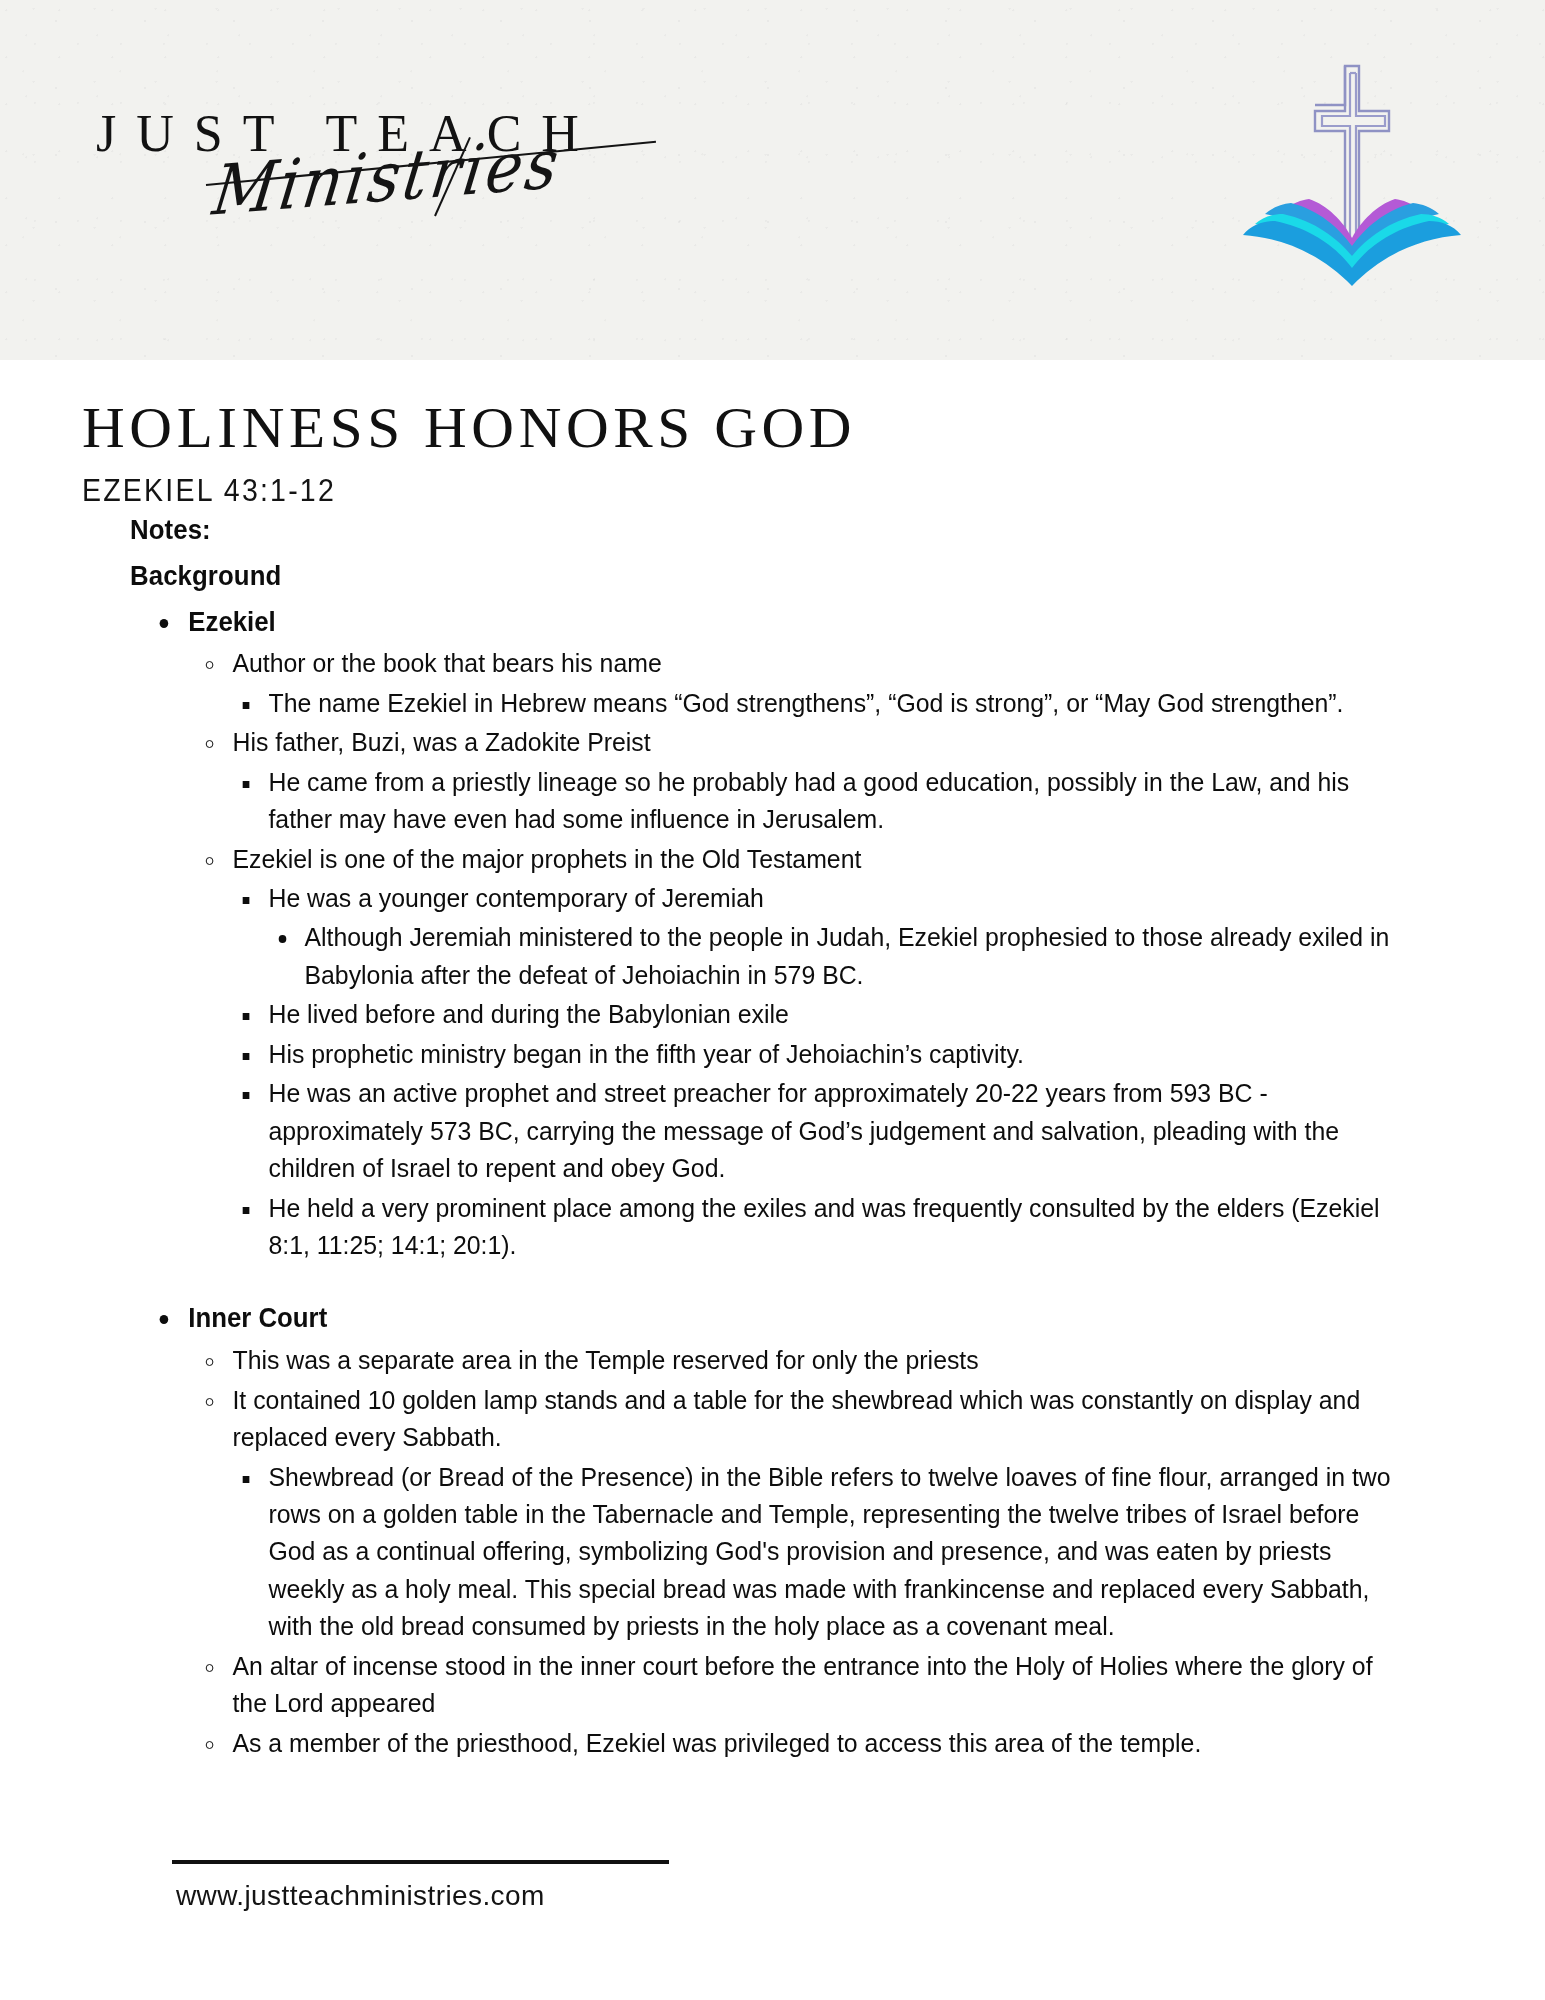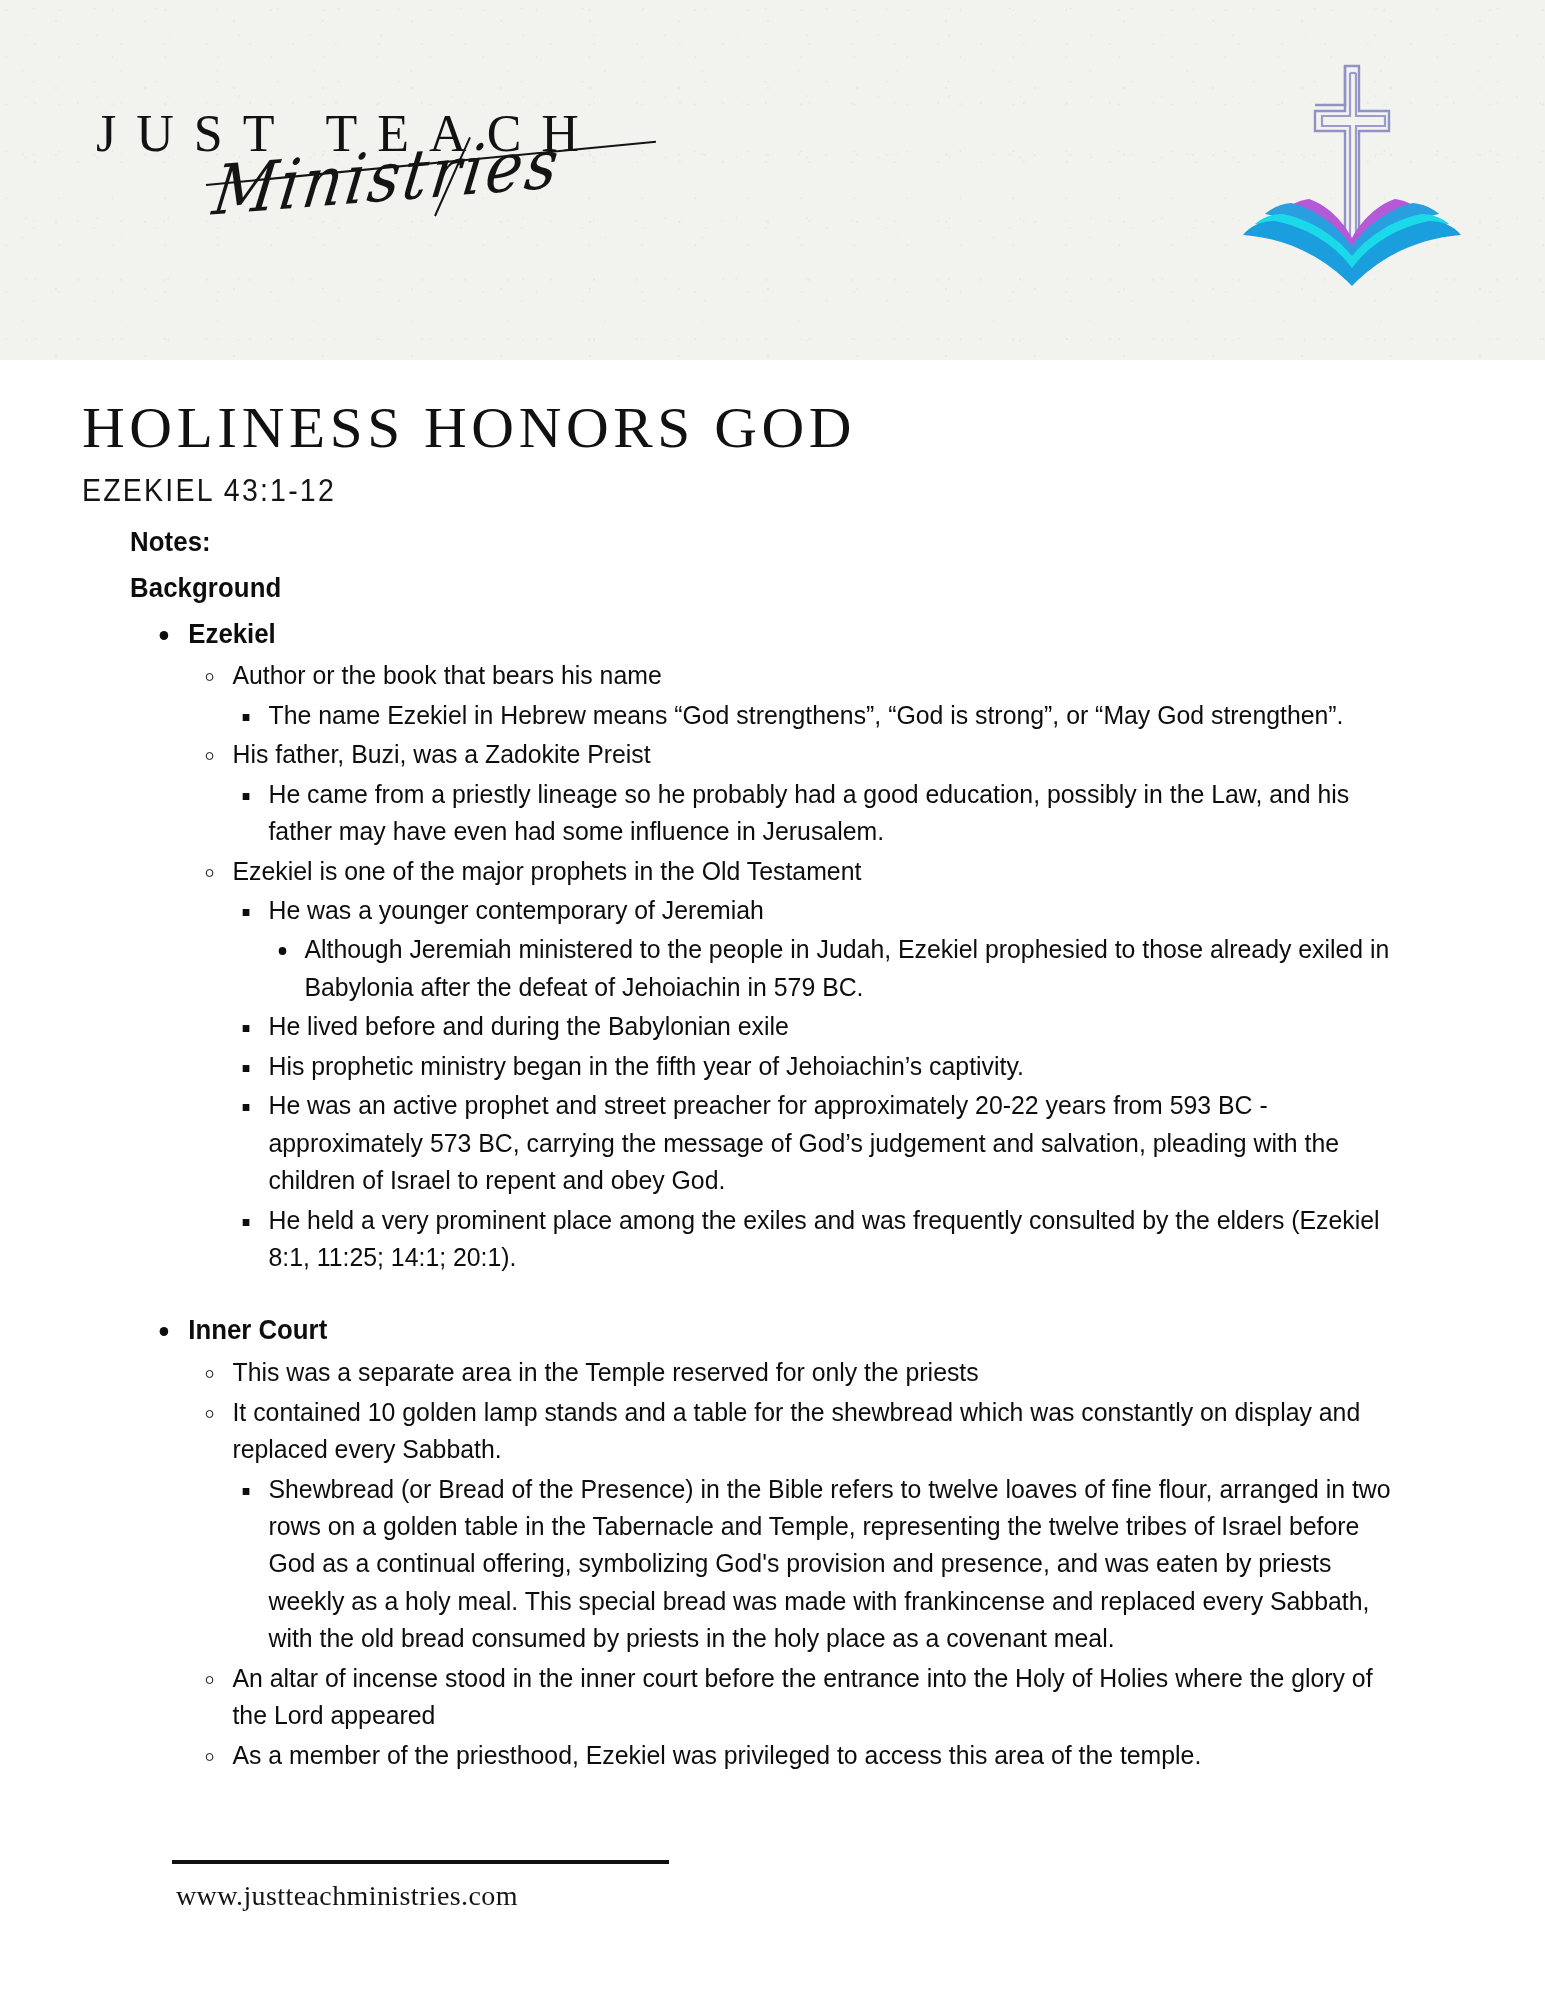--- a/index.html
+++ b/index.html
@@ -118,21 +118,21 @@
     letter-spacing: 2.4px;
     color: #141414;
     transform: scaleX(0.92);
     transform-origin: left center;
   }
 
   
   .body-area {
     position: absolute;
     left: 0;
-    top: 524px;
+    top: 512px;
     width: 1545px;
   }
   .node {
     position: relative;
     font-family: "Liberation Sans", sans-serif;
     color: #0d0d0d;
     transform: scaleX(0.955);
     transform-origin: left top;
   }
 
@@ -247,21 +247,21 @@
     left: 172px;
     top: 0;
     width: 497px;
     height: 4px;
     background: #111111;
   }
   .footer-url {
     position: absolute;
     left: 176px;
     top: 20px;
-    font-family: Liberation Serif, serif;
+    font-family: Liberation Sans, sans-serif;
     font-size: 28px;
     letter-spacing: .4px;
     color: #141414;
   }
 </style>
 </head>
 <body>
 
 <div class="header-band"></div>
 

